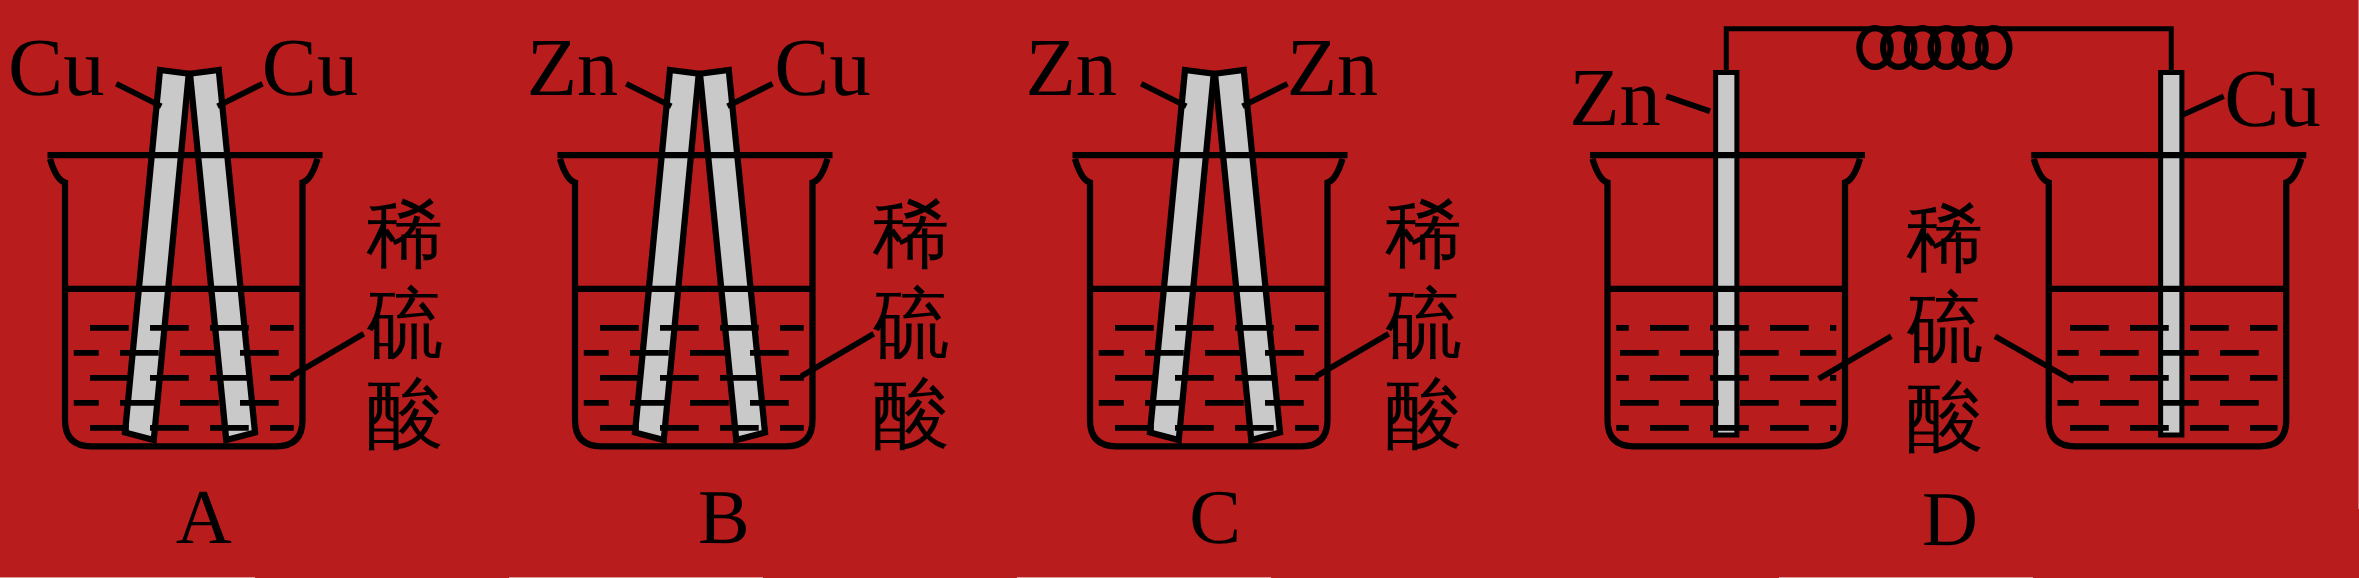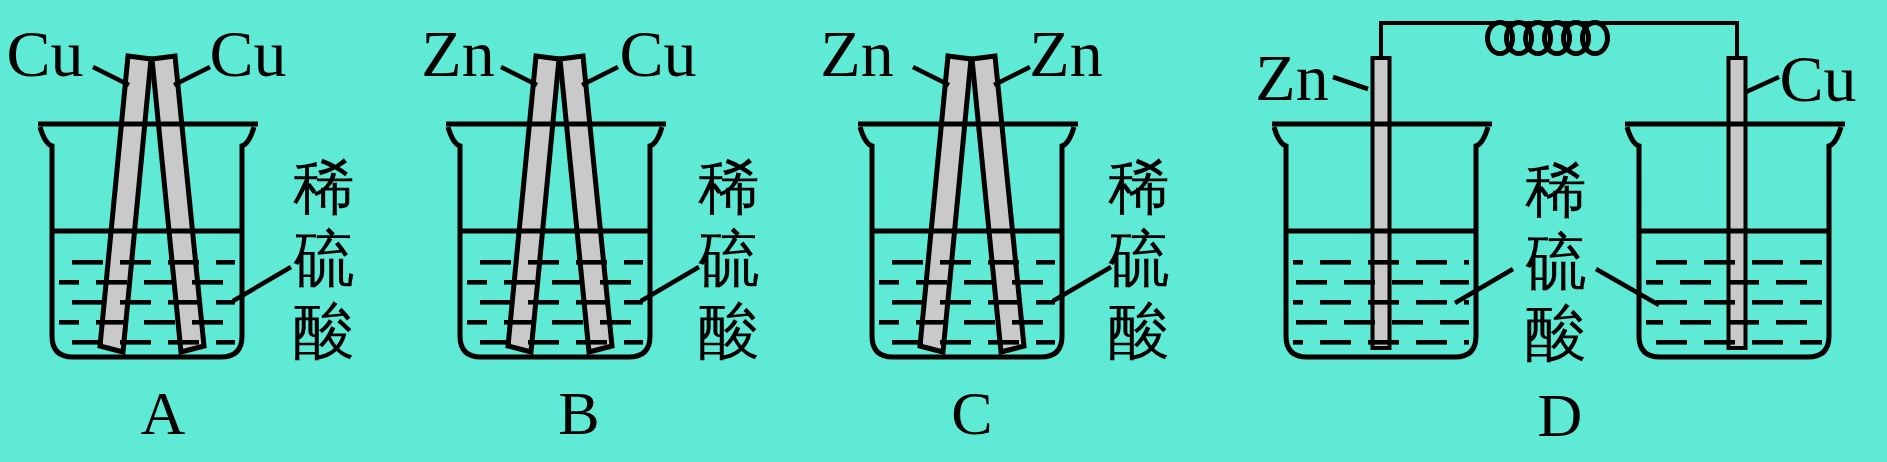--- a/index.html
+++ b/index.html
@@ -4,21 +4,21 @@
 <style>
   html, body {
     margin: 0;
     padding: 0;
     background: #ffffff;
   }
   .figure-wrap {
     position: relative;
     width: 1887px;
     height: 462px;
-    background: #5eead4;
+    background: #b91c1c;
     overflow: hidden;
   }
   svg { display: block; }
   .ln {
     stroke: #000000;
     stroke-width: 5;
     fill: none;
   }
   .ln-thin {
     stroke: #000000;

